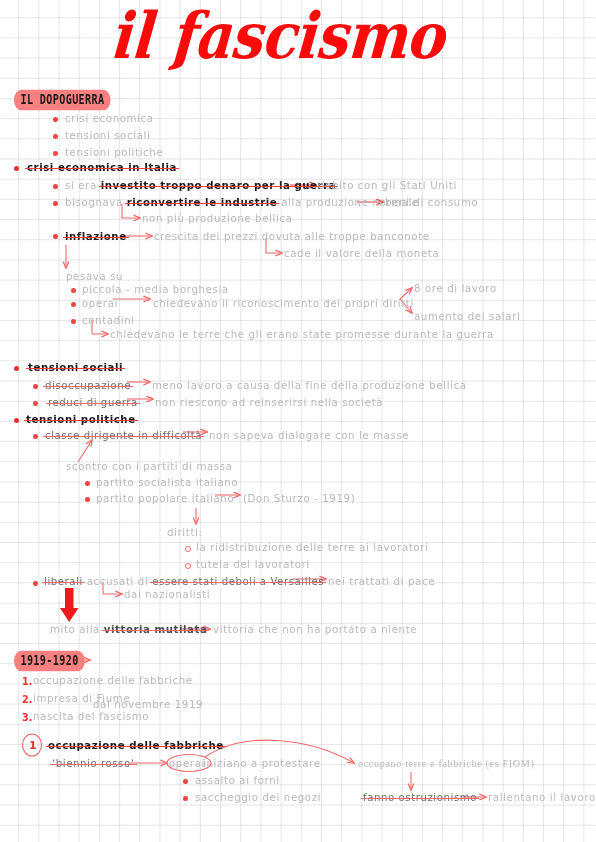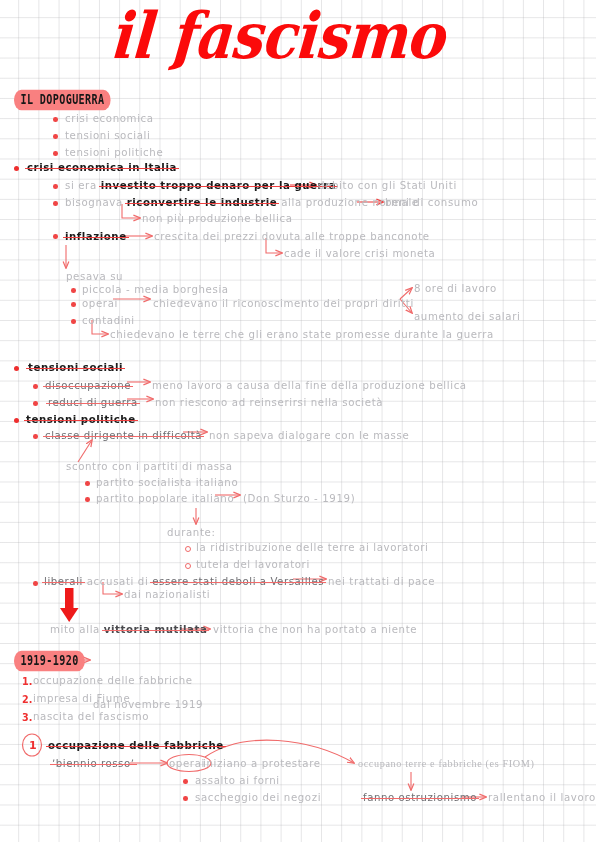--- a/index.html
+++ b/index.html
@@ -190,21 +190,21 @@
     <span>bisognava </span><span class="strike">riconvertire le industrie</span><span> alla produzione normale</span>
   </div>
   <div class="t" style="left:385px;top:198px;">beni di consumo</div>
   <div class="t" style="left:142px;top:214px;">non più produzione bellica</div>
 
   <span class="dot" style="left:53px;top:234px;"></span>
   <div class="t" style="left:65px;top:232px;">
     <span class="strike">inflazione</span>
   </div>
   <div class="t" style="left:154px;top:232px;">crescita dei prezzi dovuta alle troppe banconote</div>
-  <div class="t" style="left:284px;top:249px;">cade il valore crisi moneta</div>
+  <div class="t" style="left:284px;top:249px;">cade il valore della moneta</div>
 
   <div class="t" style="left:66px;top:272px;">pesava su</div>
 
   <span class="dot" style="left:71px;top:288px;"></span>
   <div class="t" style="left:82px;top:285px;">piccola - media borghesia</div>
   <span class="dot" style="left:71px;top:302px;"></span>
   <div class="t" style="left:82px;top:299px;">operai</div>
   <div class="t" style="left:153px;top:299px;">chiedevano il riconoscimento dei propri diritti</div>
   <span class="dot" style="left:71px;top:319px;"></span>
   <div class="t" style="left:82px;top:316px;">contadini</div>
@@ -241,21 +241,21 @@
   </div>
   <div class="t" style="left:209px;top:431px;">non sapeva dialogare con le masse</div>
 
   <div class="t" style="left:66px;top:462px;">scontro con i partiti di massa</div>
   <span class="dot" style="left:85px;top:481px;"></span>
   <div class="t" style="left:96px;top:478px;">partito socialista italiano</div>
   <span class="dot" style="left:85px;top:497px;"></span>
   <div class="t" style="left:96px;top:494px;">partito popolare italiano</div>
   <div class="t" style="left:243px;top:494px;">(Don Sturzo - 1919)</div>
 
-  <div class="t" style="left:167px;top:528px;">durante:</div>
+  <div class="t" style="left:167px;top:528px;">diritti:</div>
   <span class="hollow" style="left:185px;top:546px;"></span>
   <div class="t" style="left:196px;top:543px;text-align:right;">la ridistribuzione delle terre ai lavoratori</div>
   <span class="hollow" style="left:185px;top:563px;"></span>
   <div class="t" style="left:196px;top:560px;">tutela del lavoratori</div>
 
   <span class="dot" style="left:33px;top:581px;"></span>
   <div class="t" style="left:44px;top:577px;">
     <span class="strikelite">liberali</span><span> accusati di </span><span class="strikelite">essere stati deboli a Versailles</span>
   </div>
   <div class="t" style="left:328px;top:577px;">nei trattati di pace</div>

